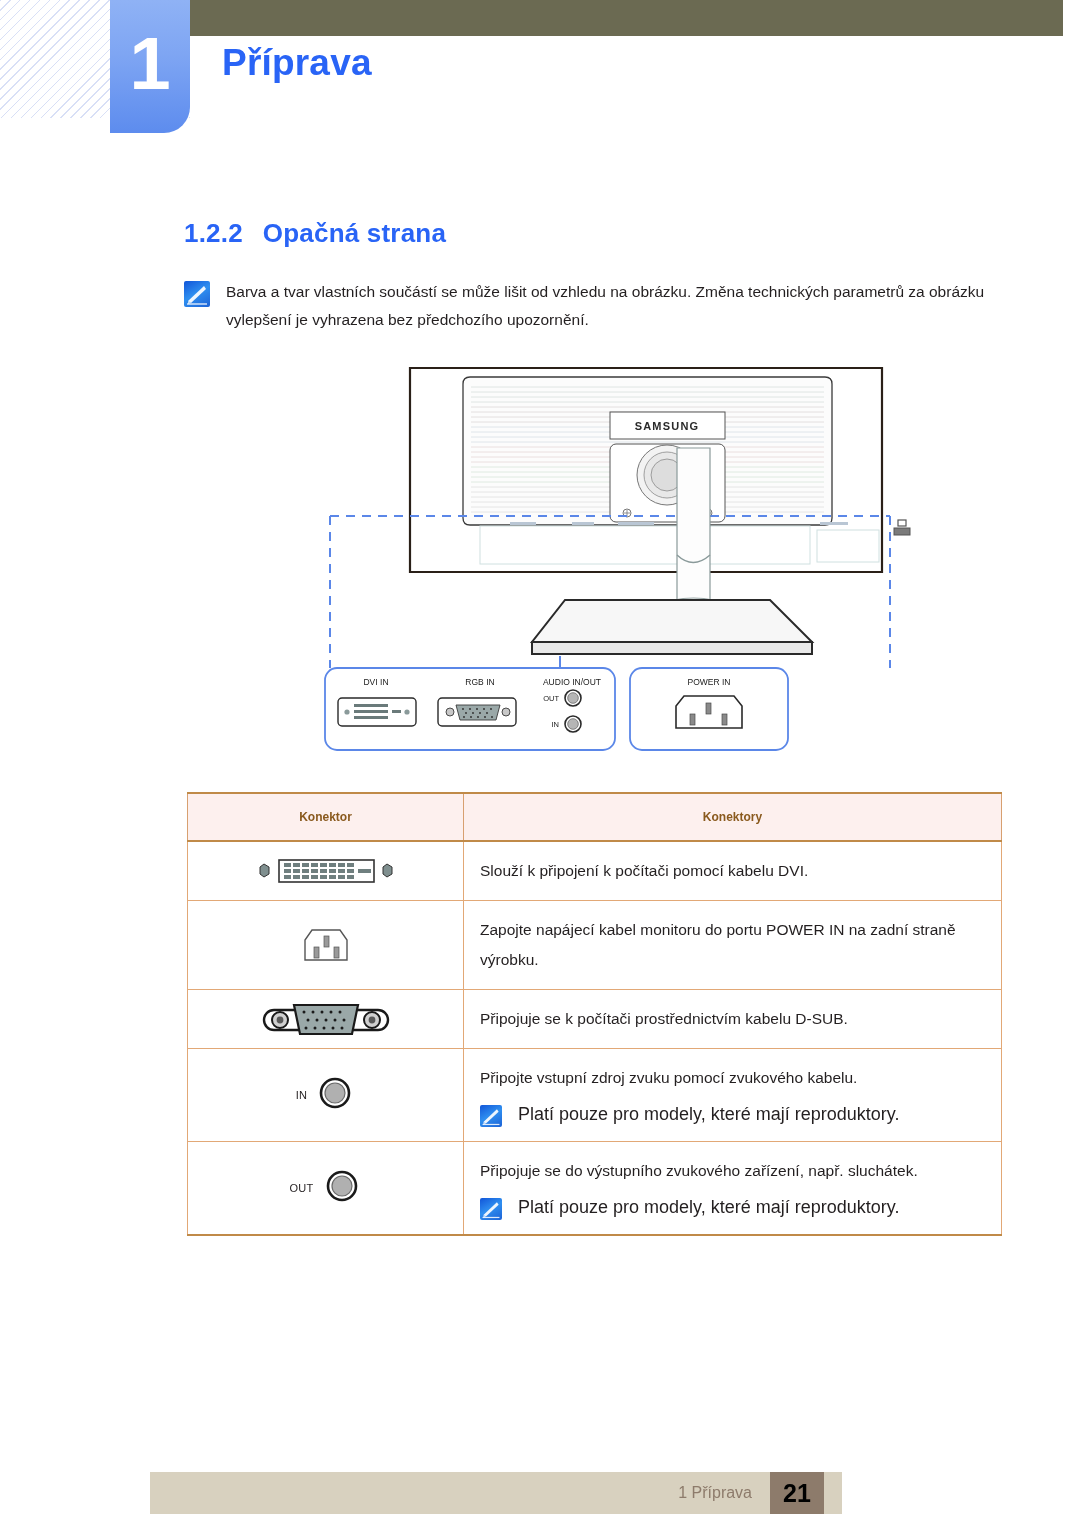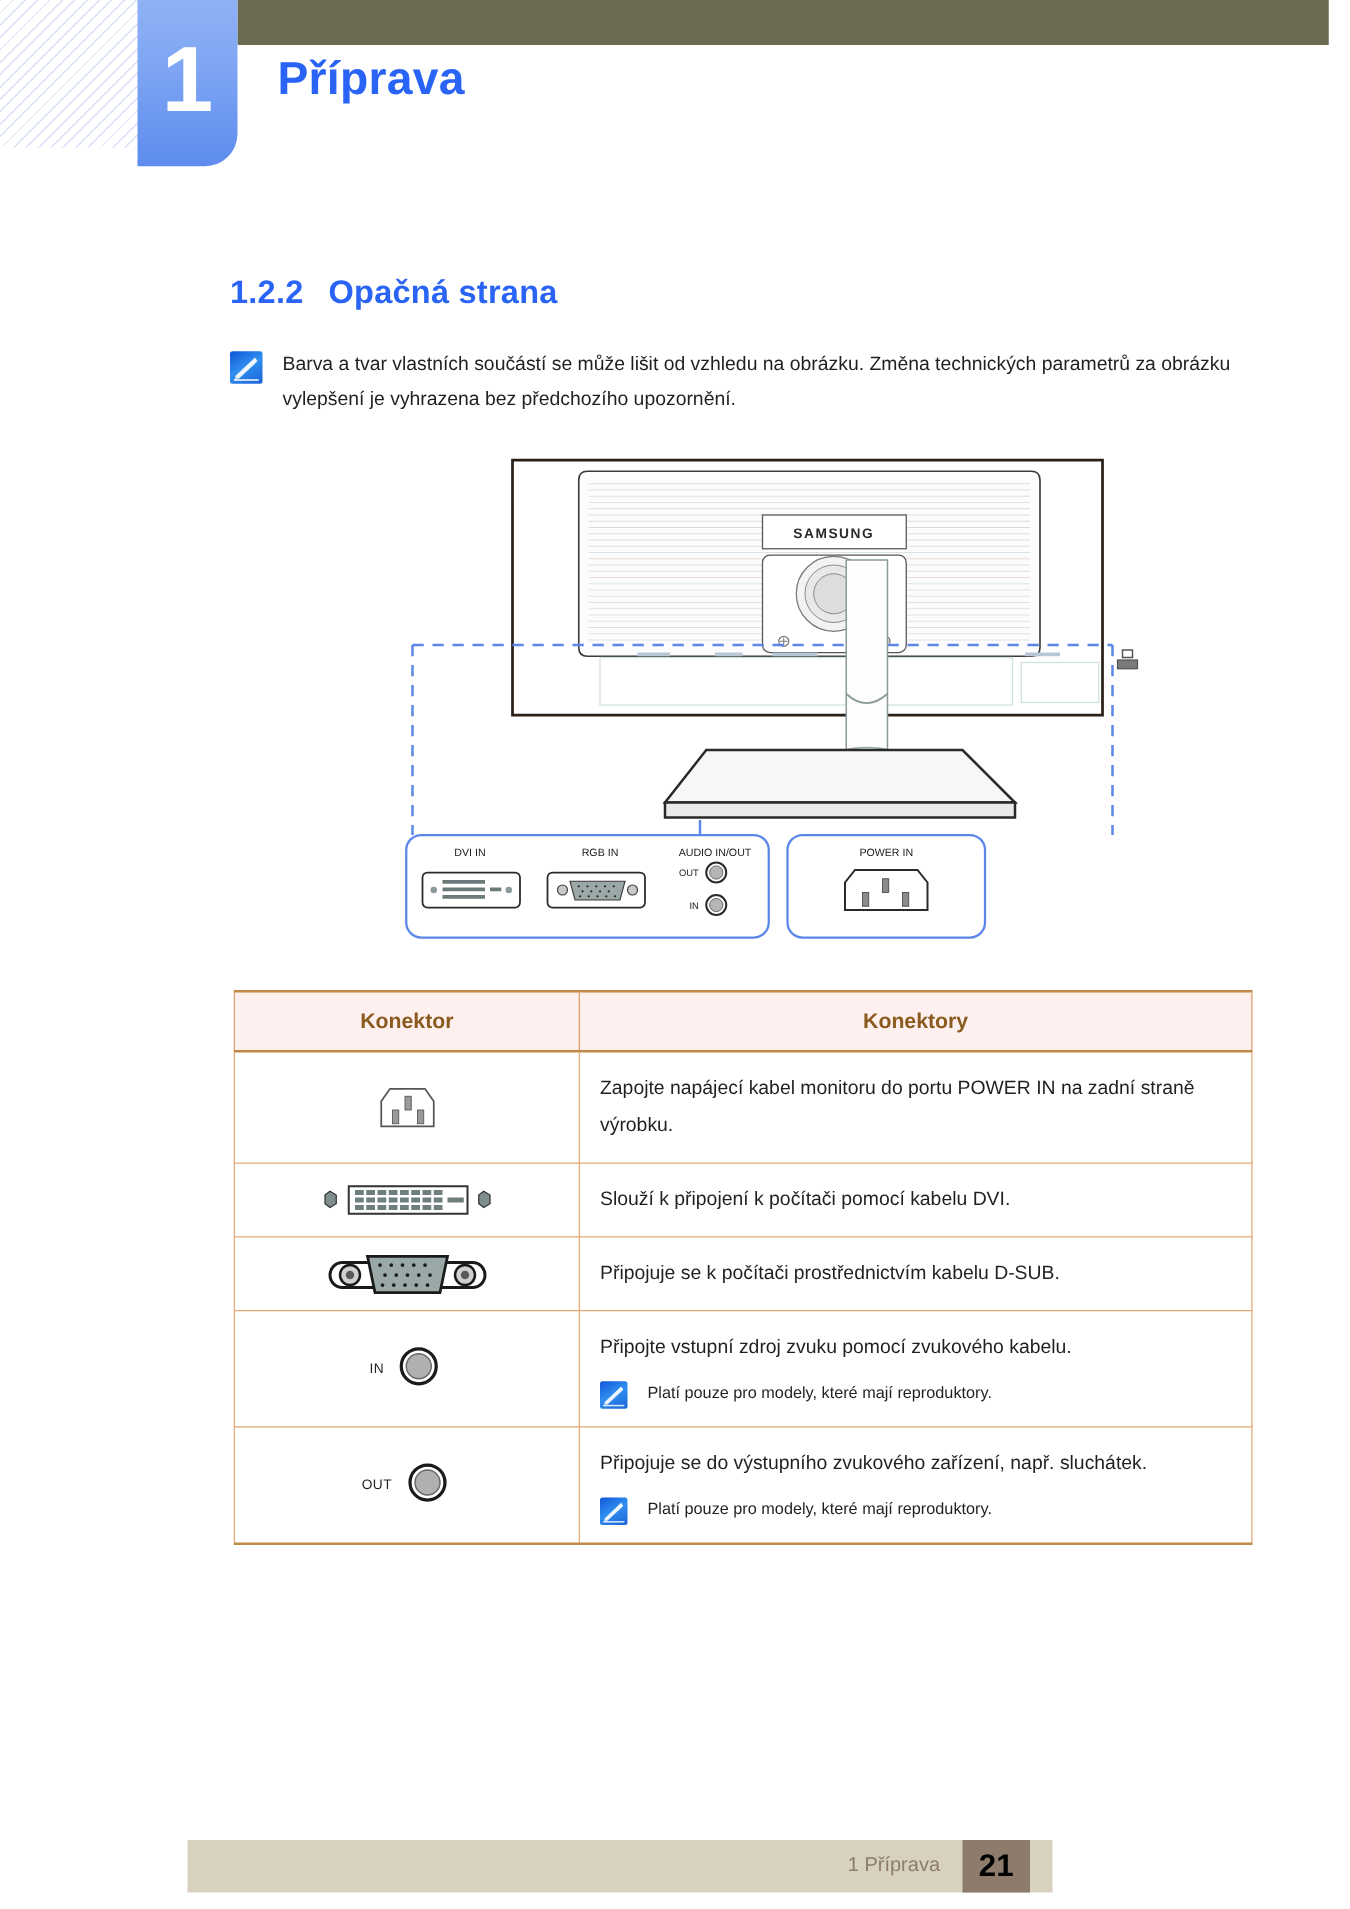--- a/index.html
+++ b/index.html
@@ -113,21 +113,21 @@
     border-collapse: collapse;
     table-layout: fixed;
   }
   .conn-table th, .conn-table td {
     border: 1px solid #d8a070;
     vertical-align: middle;
   }
   .conn-table thead th {
     background: #fdf0ee;
     color: #8a5a1e;
-    font-size: 17px;
+    font-size: 12px;
     font-weight: bold;
     height: 44px;
     border-top: 2px solid #c08a48;
     border-bottom: 2px solid #c08a48;
   }
   .conn-table th.col-icon, .conn-table td.col-icon {
     width: 273px;
     text-align: center;
   }
   .conn-table td.col-desc {
@@ -151,21 +151,21 @@
   }
   .sub-note {
     display: flex;
     align-items: flex-start;
     margin-top: 8px;
   }
   .sub-note .note-icon {
     width: 22px; height: 22px; flex: 0 0 22px;
     margin-top: 4px; margin-right: 16px;
   }
-  .sub-note-text { font-size: 13px; line-height: 26px; color: #231f20; }
+  .sub-note-text { font-size: 18px; line-height: 26px; color: #231f20; }
 
   
   .footer-bar {
     position: absolute;
     left: 150px; bottom: 13px;
     width: 692px; height: 42px;
     background: #d8d1bf;
   }
   .footer-label {
     position: absolute;
@@ -372,36 +372,20 @@
     <tr>
       <th class="col-icon">Konektor</th>
       <th>Konektory</th>
     </tr>
   </thead>
   <tbody>
 
     <tr>
       <td class="col-icon">
         <span class="icon-cell-inner">
-          <svg width="54" height="44" viewBox="0 0 54 44">
-            <path d="M13 7 L41 7 L48 17 L48 37 L6 37 L6 17 Z" fill="#ffffff" stroke="#555" stroke-width="1.4"></path>
-            <rect x="25" y="13" width="5" height="11" fill="#9a9a9a" stroke="#555" stroke-width="0.7"></rect>
-            <rect x="15" y="24" width="5" height="11" fill="#9a9a9a" stroke="#555" stroke-width="0.7"></rect>
-            <rect x="35" y="24" width="5" height="11" fill="#9a9a9a" stroke="#555" stroke-width="0.7"></rect>
-          </svg>
-        </span>
-      </td>
-      <td class="col-desc">
-        <div>Zapojte napájecí kabel monitoru do portu POWER IN na zadní straně výrobku.</div>
-      </td>
-    </tr>
-
-    <tr>
-      <td class="col-icon">
-        <span class="icon-cell-inner">
           <svg width="160" height="36" viewBox="0 0 160 36">
             <path d="M14 14 L18 11 L23 14 L23 21 L18 24 L14 21 Z" fill="#7f8f8f" stroke="#333" stroke-width="1"></path>
             <path d="M137 14 L141 11 L146 14 L146 21 L141 24 L137 21 Z" fill="#7f8f8f" stroke="#333" stroke-width="1"></path>
             <rect x="33" y="7" width="95" height="22" fill="#ffffff" stroke="#333" stroke-width="1.6"></rect>
             <g fill="#6f7f7f">
               <rect x="38" y="10" width="7" height="4"></rect>
                 <rect x="47" y="10" width="7" height="4"></rect>
               <rect x="56" y="10" width="7" height="4"></rect>
                 <rect x="65" y="10" width="7" height="4"></rect>
               <rect x="74" y="10" width="7" height="4"></rect>
@@ -430,20 +414,36 @@
         </span>
       </td>
       <td class="col-desc">
         <div>Slouží k připojení k počítači pomocí kabelu DVI.</div>
       </td>
     </tr>
 
     <tr>
       <td class="col-icon">
         <span class="icon-cell-inner">
+          <svg width="54" height="44" viewBox="0 0 54 44">
+            <path d="M13 7 L41 7 L48 17 L48 37 L6 37 L6 17 Z" fill="#ffffff" stroke="#555" stroke-width="1.4"></path>
+            <rect x="25" y="13" width="5" height="11" fill="#9a9a9a" stroke="#555" stroke-width="0.7"></rect>
+            <rect x="15" y="24" width="5" height="11" fill="#9a9a9a" stroke="#555" stroke-width="0.7"></rect>
+            <rect x="35" y="24" width="5" height="11" fill="#9a9a9a" stroke="#555" stroke-width="0.7"></rect>
+          </svg>
+        </span>
+      </td>
+      <td class="col-desc">
+        <div>Zapojte napájecí kabel monitoru do portu POWER IN na zadní straně výrobku.</div>
+      </td>
+    </tr>
+
+    <tr>
+      <td class="col-icon">
+        <span class="icon-cell-inner">
           <svg width="140" height="44" viewBox="0 0 140 44">
             <rect x="8" y="13" width="124" height="20" rx="10" fill="#ffffff" stroke="#1a1a1a" stroke-width="2.4"></rect>
             <path d="M38 8 L102 8 L96 37 L44 37 Z" fill="#9aa8a8" stroke="#1a1a1a" stroke-width="2.2"></path>
             <circle cx="24" cy="23" r="8" fill="#d0d0d0" stroke="#1a1a1a" stroke-width="2"></circle>
             <circle cx="24" cy="23" r="3.4" fill="#5a5a5a"></circle>
             <circle cx="116" cy="23" r="8" fill="#d0d0d0" stroke="#1a1a1a" stroke-width="2"></circle>
             <circle cx="116" cy="23" r="3.4" fill="#5a5a5a"></circle>
             <g fill="#1a1a1a">
               <circle cx="48" cy="15" r="1.5"></circle>
                 <circle cx="57" cy="15" r="1.5"></circle>

